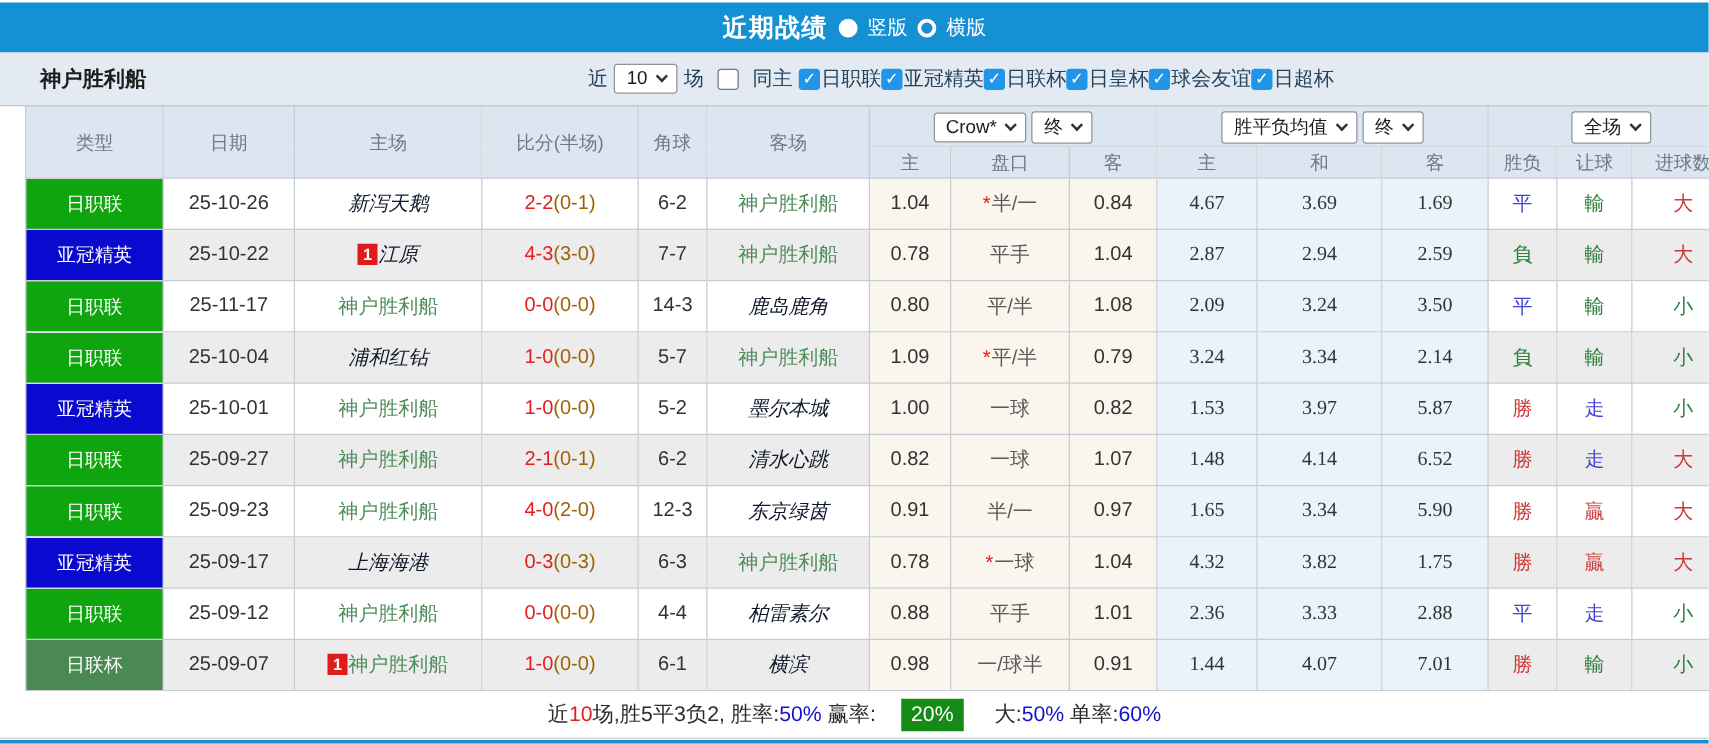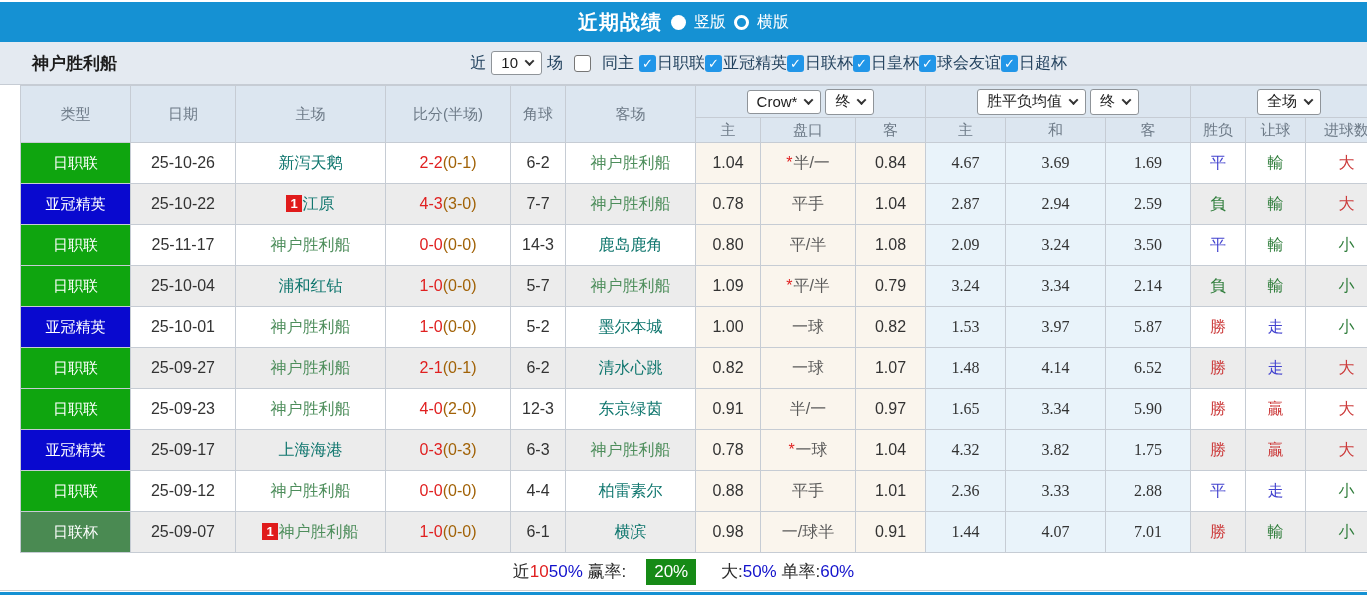--- a/index.html
+++ b/index.html
@@ -33,21 +33,21 @@
   thead tr.hr1 th { height:32px; }
   thead tr.hr2 th { height:25px; }
   .hsel { display:flex; align-items:center; justify-content:center; gap:4px; }
   tbody td { height:41px; font-size:16px; color:#333; }
   tbody tr:nth-child(even) td { background:#ececec; }
   tbody tr:nth-child(odd)  td { background:#ffffff; }
   tbody td.cream { background:#faf5ed !important; }
   tbody td.lblue { background:#e9f3fa !important;font-family:Liberation Serif, serif; }
   td.badge { color:#fff; font-size:15px; }
   .focusteam { color:#4e8e5c; }
-  .otherteam { color:#0f766e; }
+  .otherteam { color:#0f172a;font-style:italic; }
   .card1 { display:inline-block; background:#e01b1b; color:#fff; font-size:13px; font-weight:bold; line-height:17px; padding:0 4px; margin-right:1px; vertical-align:1px; }
   .sc   { color:#e02020; }
   .half { color:#a16207; }
   .star { color:#e02020; margin-right:1px; }
   .pan  { color:#5a5a5a; }
   .c-red   { color:#cc3b3b; }
   .c-blue  { color:#4343cf; }
   .c-green { color:#2f7d3b; }
 
   
@@ -343,16 +343,16 @@
           <td class="lblue">1.44</td>
           <td class="lblue">4.07</td>
           <td class="lblue">7.01</td>
           <td class="c-red">勝</td>
           <td class="c-green">輸</td>
           <td class="c-green">小</td>
         </tr>
       </tbody>
   </table>
 
-  <div class="summary" id="summary"><span>近</span><span class="red">10</span><span class="blue">50%</span><span> 赢率:</span><span class="greenbadge">20%</span><span> 大:</span><span class="blue">50%</span><span> 单率:</span><span class="blue">60%</span></div>
+  <div class="summary" id="summary"><span>近</span><span class="red">10</span><span>场,胜5平3负2, 胜率:</span><span class="blue">50%</span><span> 赢率:</span><span class="greenbadge">20%</span><span> 大:</span><span class="blue">50%</span><span> 单率:</span><span class="blue">60%</span></div>
 
   <div class="bottomline"></div>
 </div>
 
 </body></html>

